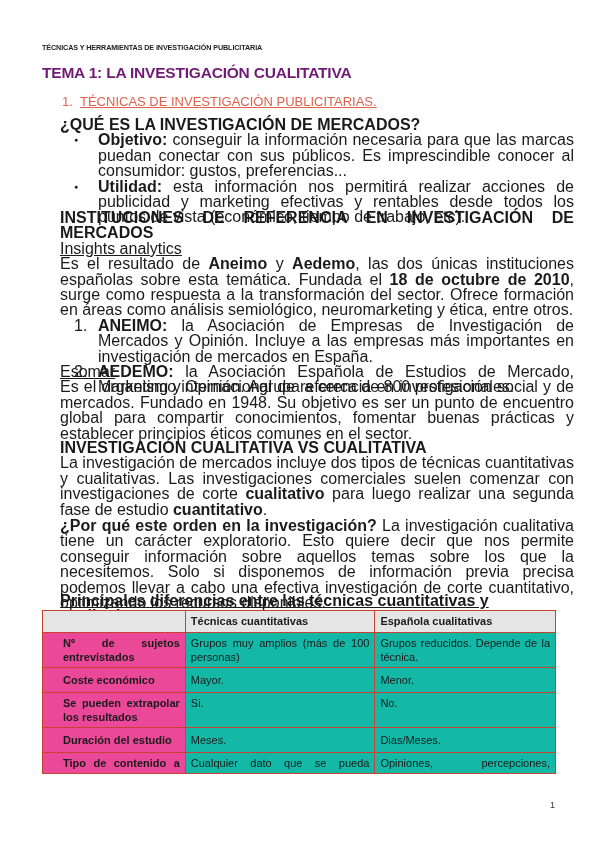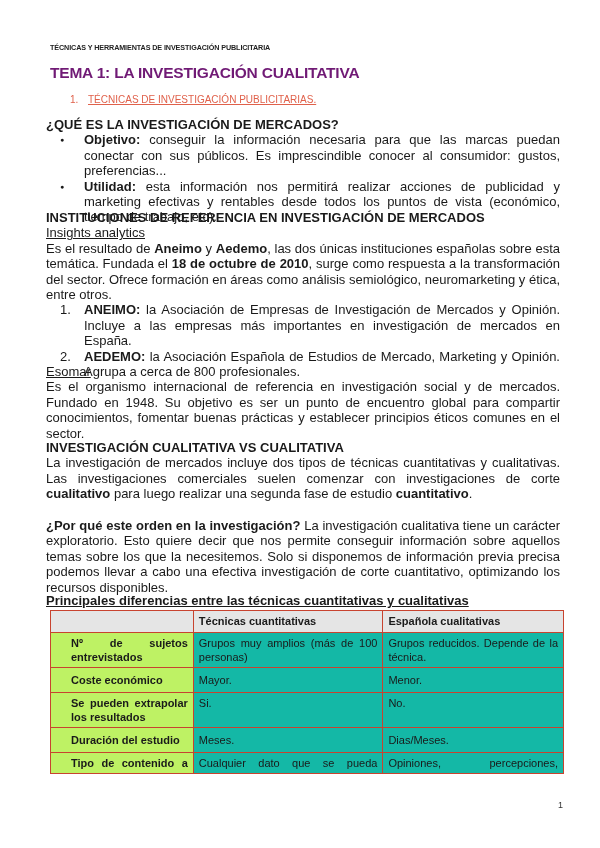--- a/index.html
+++ b/index.html
@@ -1,37 +1,37 @@
 <!DOCTYPE html>
 <html><head>
 <meta charset="utf-8">
 <style>
   html, body { margin:0; padding:0; background:#ffffff; }
   body { width:600px; height:848px; position:relative; overflow:hidden;
          font-family:"Liberation Sans", sans-serif; color:#1a1a1a; }
-  .page { position:absolute; left:0; top:0; width:572px; height:848px;margin-left:8px; }
+  .page { position:absolute; left:0; top:0; width:572px; height:848px; }
   .running-head { position:absolute; left:42px; top:43px; font-size:7.2px; font-weight:bold; letter-spacing:-0.1px; color:#222; }
   .title { position:absolute; left:42px; top:64px; font-size:15.5px; font-weight:bold; color:#701a75; letter-spacing:-0.2px; }
-  .sub-title { position:absolute; left:62px; top:94px; font-size:10px; color:#e0614b; }
+  .sub-title { position:absolute; left:62px; top:94px; font-size:13px; color:#e0614b; }
   .sub-title .num { display:inline-block; width:18px; text-decoration:none; }
   .sub-title .txt { text-decoration:underline; }
-  .block { position:absolute; left:38px; width:514px; font-size:13px; line-height:15.4px; }
+  .block { position:absolute; left:60px; width:514px; font-size:16px; line-height:15.4px; }
   .h { font-weight:bold; }
   .just { text-align:justify; }
   .u { text-decoration:underline; }
   ul.bul { margin:0; padding:0 0 0 38px; list-style:none; }
   ul.bul li { position:relative; text-align:justify; }
   ul.bul li::before { content:"\25CF"; position:absolute; left:-24px; font-size:7px; top:0px; }
   ol.num { margin:0; padding:0 0 0 38px; list-style:none; }
   ol.num li { position:relative; text-align:justify; }
   ol.num li .n { position:absolute; left:-24px; }
   table.diff { position:absolute; left:42px; top:610px; width:514px; border-collapse:collapse; font-size:11px; line-height:14px; }
   table.diff td, table.diff th { border:1.5px solid #c8432f; padding:3px 5px; vertical-align:top; }
   table.diff th { background:#e5e5e5; font-weight:bold; text-align:left; height:15px; }
-  table.diff td.rowh { background:#bef264; font-weight:bold; text-align:justify; text-align-last:left;padding-left:20px; }
+  table.diff td.rowh { background:#ec4899; font-weight:bold; text-align:justify; text-align-last:left;padding-left:20px; }
   table.diff td { background:#14b8a6; text-align:justify; }
   .pagenum { position:absolute; left:550px; top:800px; font-size:9px; color:#333; }
 </style>
 </head>
 <body>
 
 <div class="page">
 
   <div class="running-head">TÉCNICAS Y HERRAMIENTAS DE INVESTIGACIÓN PUBLICITARIA</div>
 

